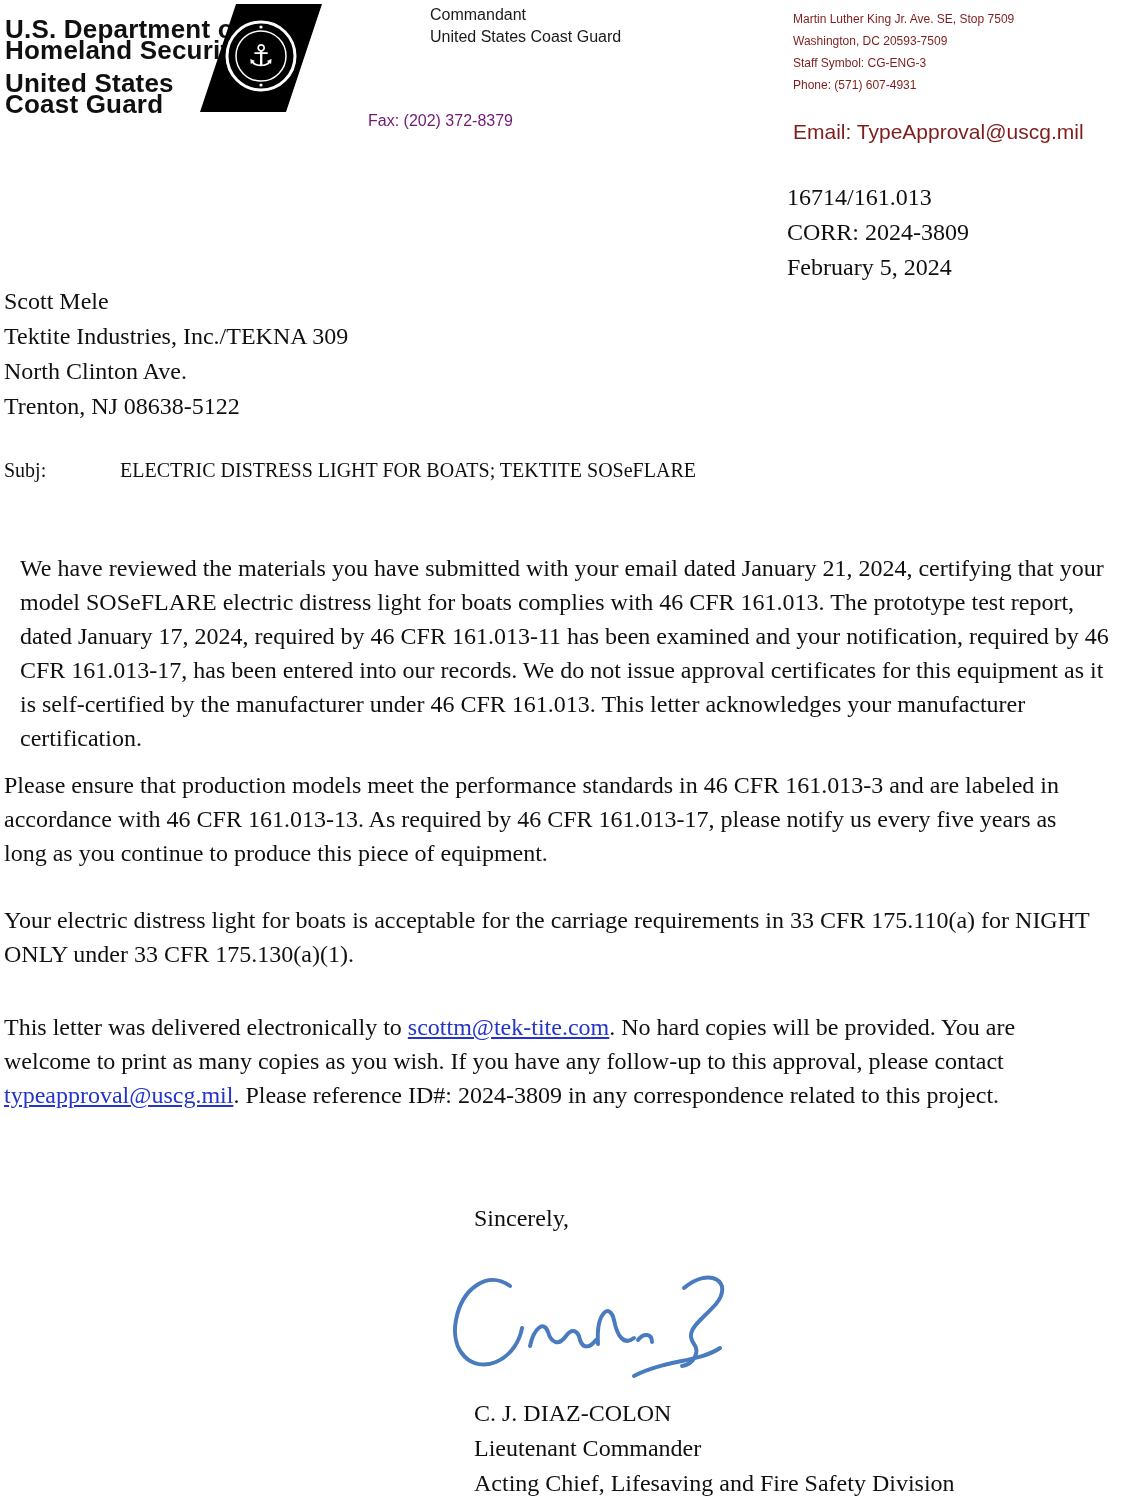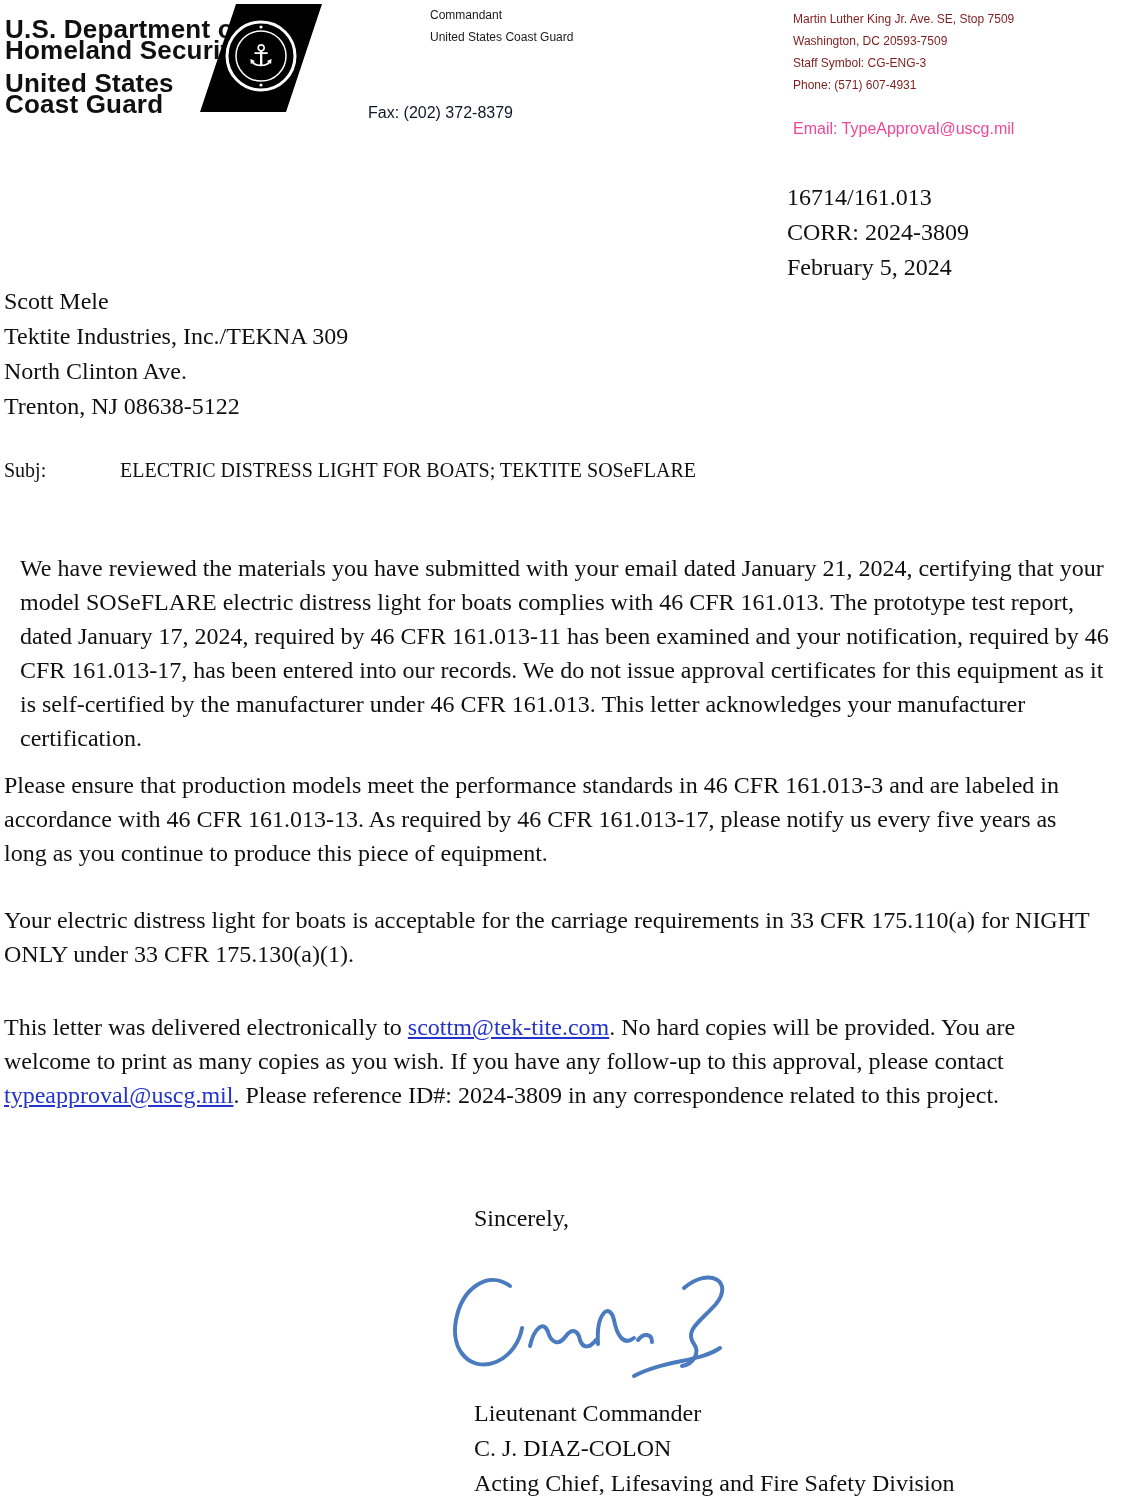--- a/index.html
+++ b/index.html
@@ -12,24 +12,24 @@
     font-family: "Liberation Serif", serif;
     overflow: hidden;
   }
   .sans { font-family: "Liberation Sans", sans-serif; }
   .abs { position: absolute; }
 
   
   .dept-text { left:5px; top:19px; font-weight:bold; font-size:26px; line-height:21px; letter-spacing:0.2px; }
   .dept-gap { height:12px; }
   .logo-wrap { left:200px; top:4px; width:122px; height:108px; }
-  .center-block { left:430px; top:4px; font-size:12px; line-height:22px; color:#1a1a1a; }
-  .fax-line { left:368px; top:104px; font-size:16px; color:#0f172a; }
+  .center-block { left:430px; top:4px; font-size:16px; line-height:22px; color:#1a1a1a; }
+  .fax-line { left:368px; top:112px; font-size:16px; color:#701a75; }
   .right-block { left:793px; top:8px; font-size:12px; line-height:22px; color:#7f1d1d; }
-  .email-line { left:793px; top:120px; font-size:16px; color:#ec4899; }
+  .email-line { left:793px; top:120px; font-size:21px; color:#7f1d1d; }
 
   
   .ref-block { left:787px; top:180px; font-size:24px; line-height:35px;font-family:Liberation Serif, serif; }
 
   
   .recipient { left:4px; top:284px; font-size:24px; line-height:35px; }
 
   
   .subject { left:4px; top:459px; font-size:20px; }
   .subject-label { display:inline-block; width:116px; }
@@ -116,18 +116,18 @@
         <path d="M 92,98 C 96,80 106,72 110,84 C 113,94 120,99 128,88 C 134,80 140,82 142,92 C 145,101 152,100 158,92"></path>
         <path d="M 160,96 C 158,64 172,54 176,72 C 179,88 186,98 196,90"></path>
         <path d="M 200,92 C 206,84 214,86 214,94"></path>
         <path d="M 246,40 C 272,18 296,34 278,56 C 262,74 246,82 256,96 C 262,104 256,116 244,118"></path>
         <path d="M 196,128 C 226,112 262,114 282,100"></path>
       </g>
     </svg>
   </div>
 
   <div class="abs sig-block">
+    <div>C. J. DIAZ-COLON</div>
     <div>Lieutenant Commander</div>
-    <div>C. J. DIAZ-COLON</div>
     <div>Acting Chief, Lifesaving and Fire Safety Division</div>
   </div>
 
 </div>
 
 </body></html>

